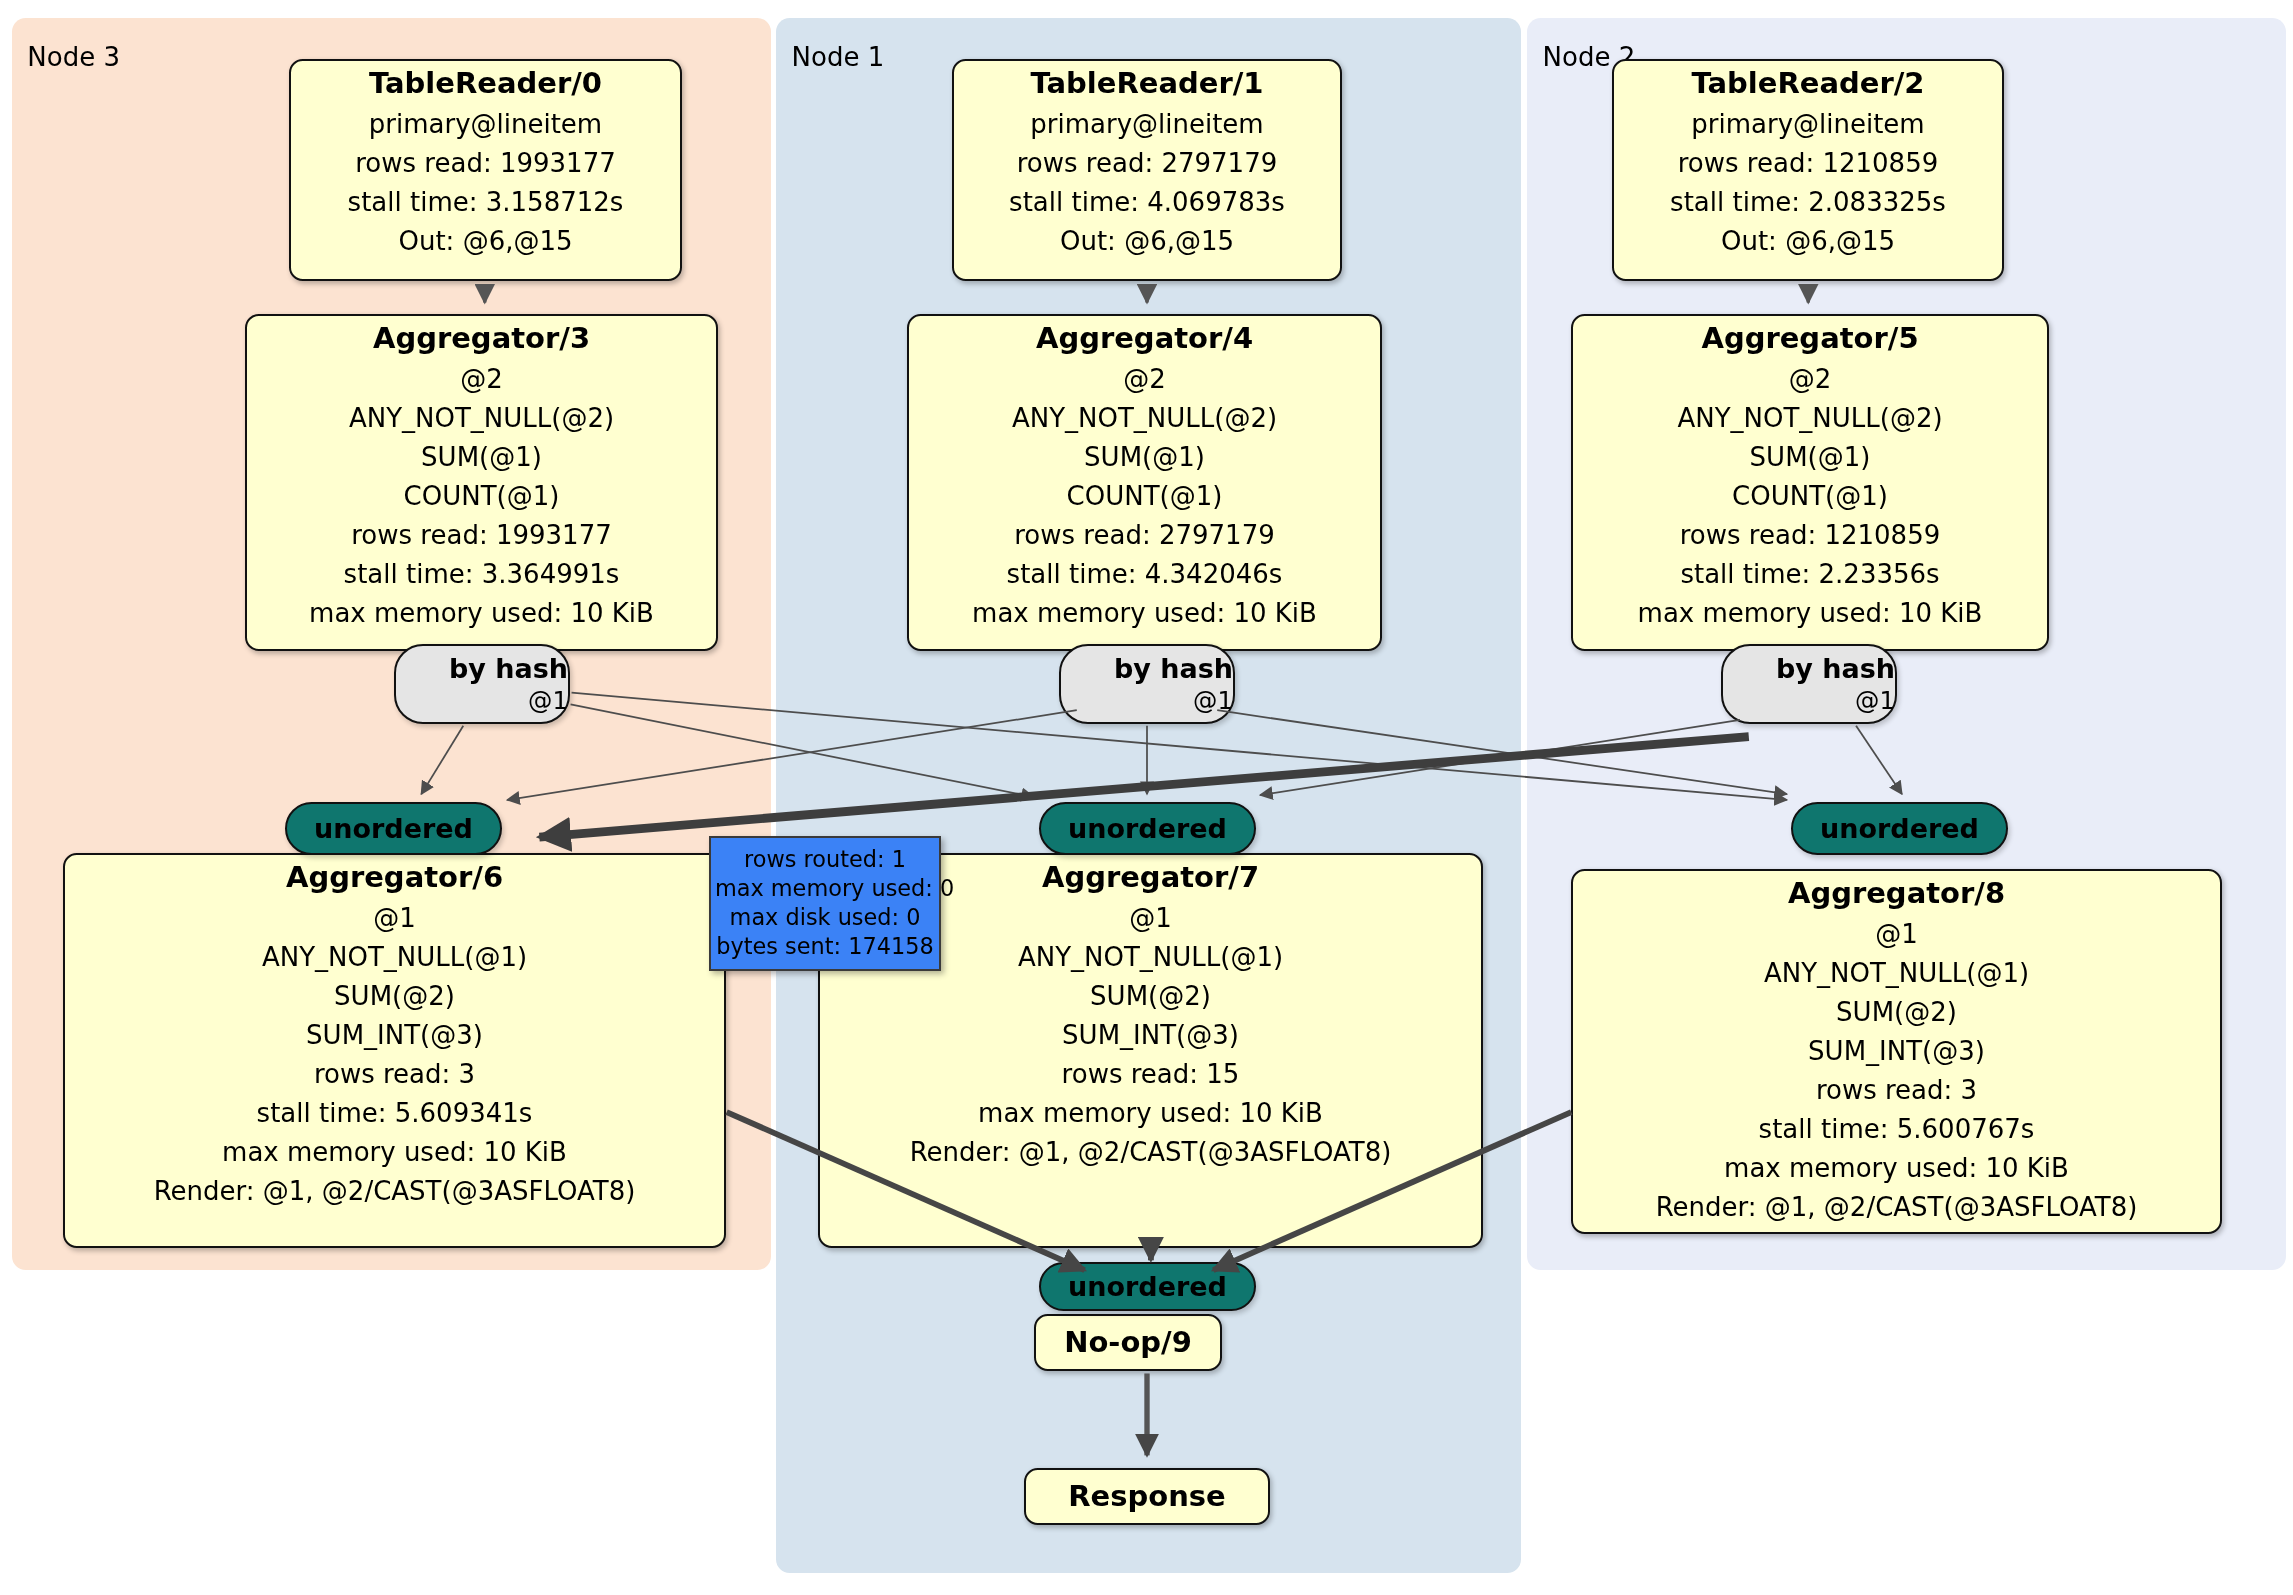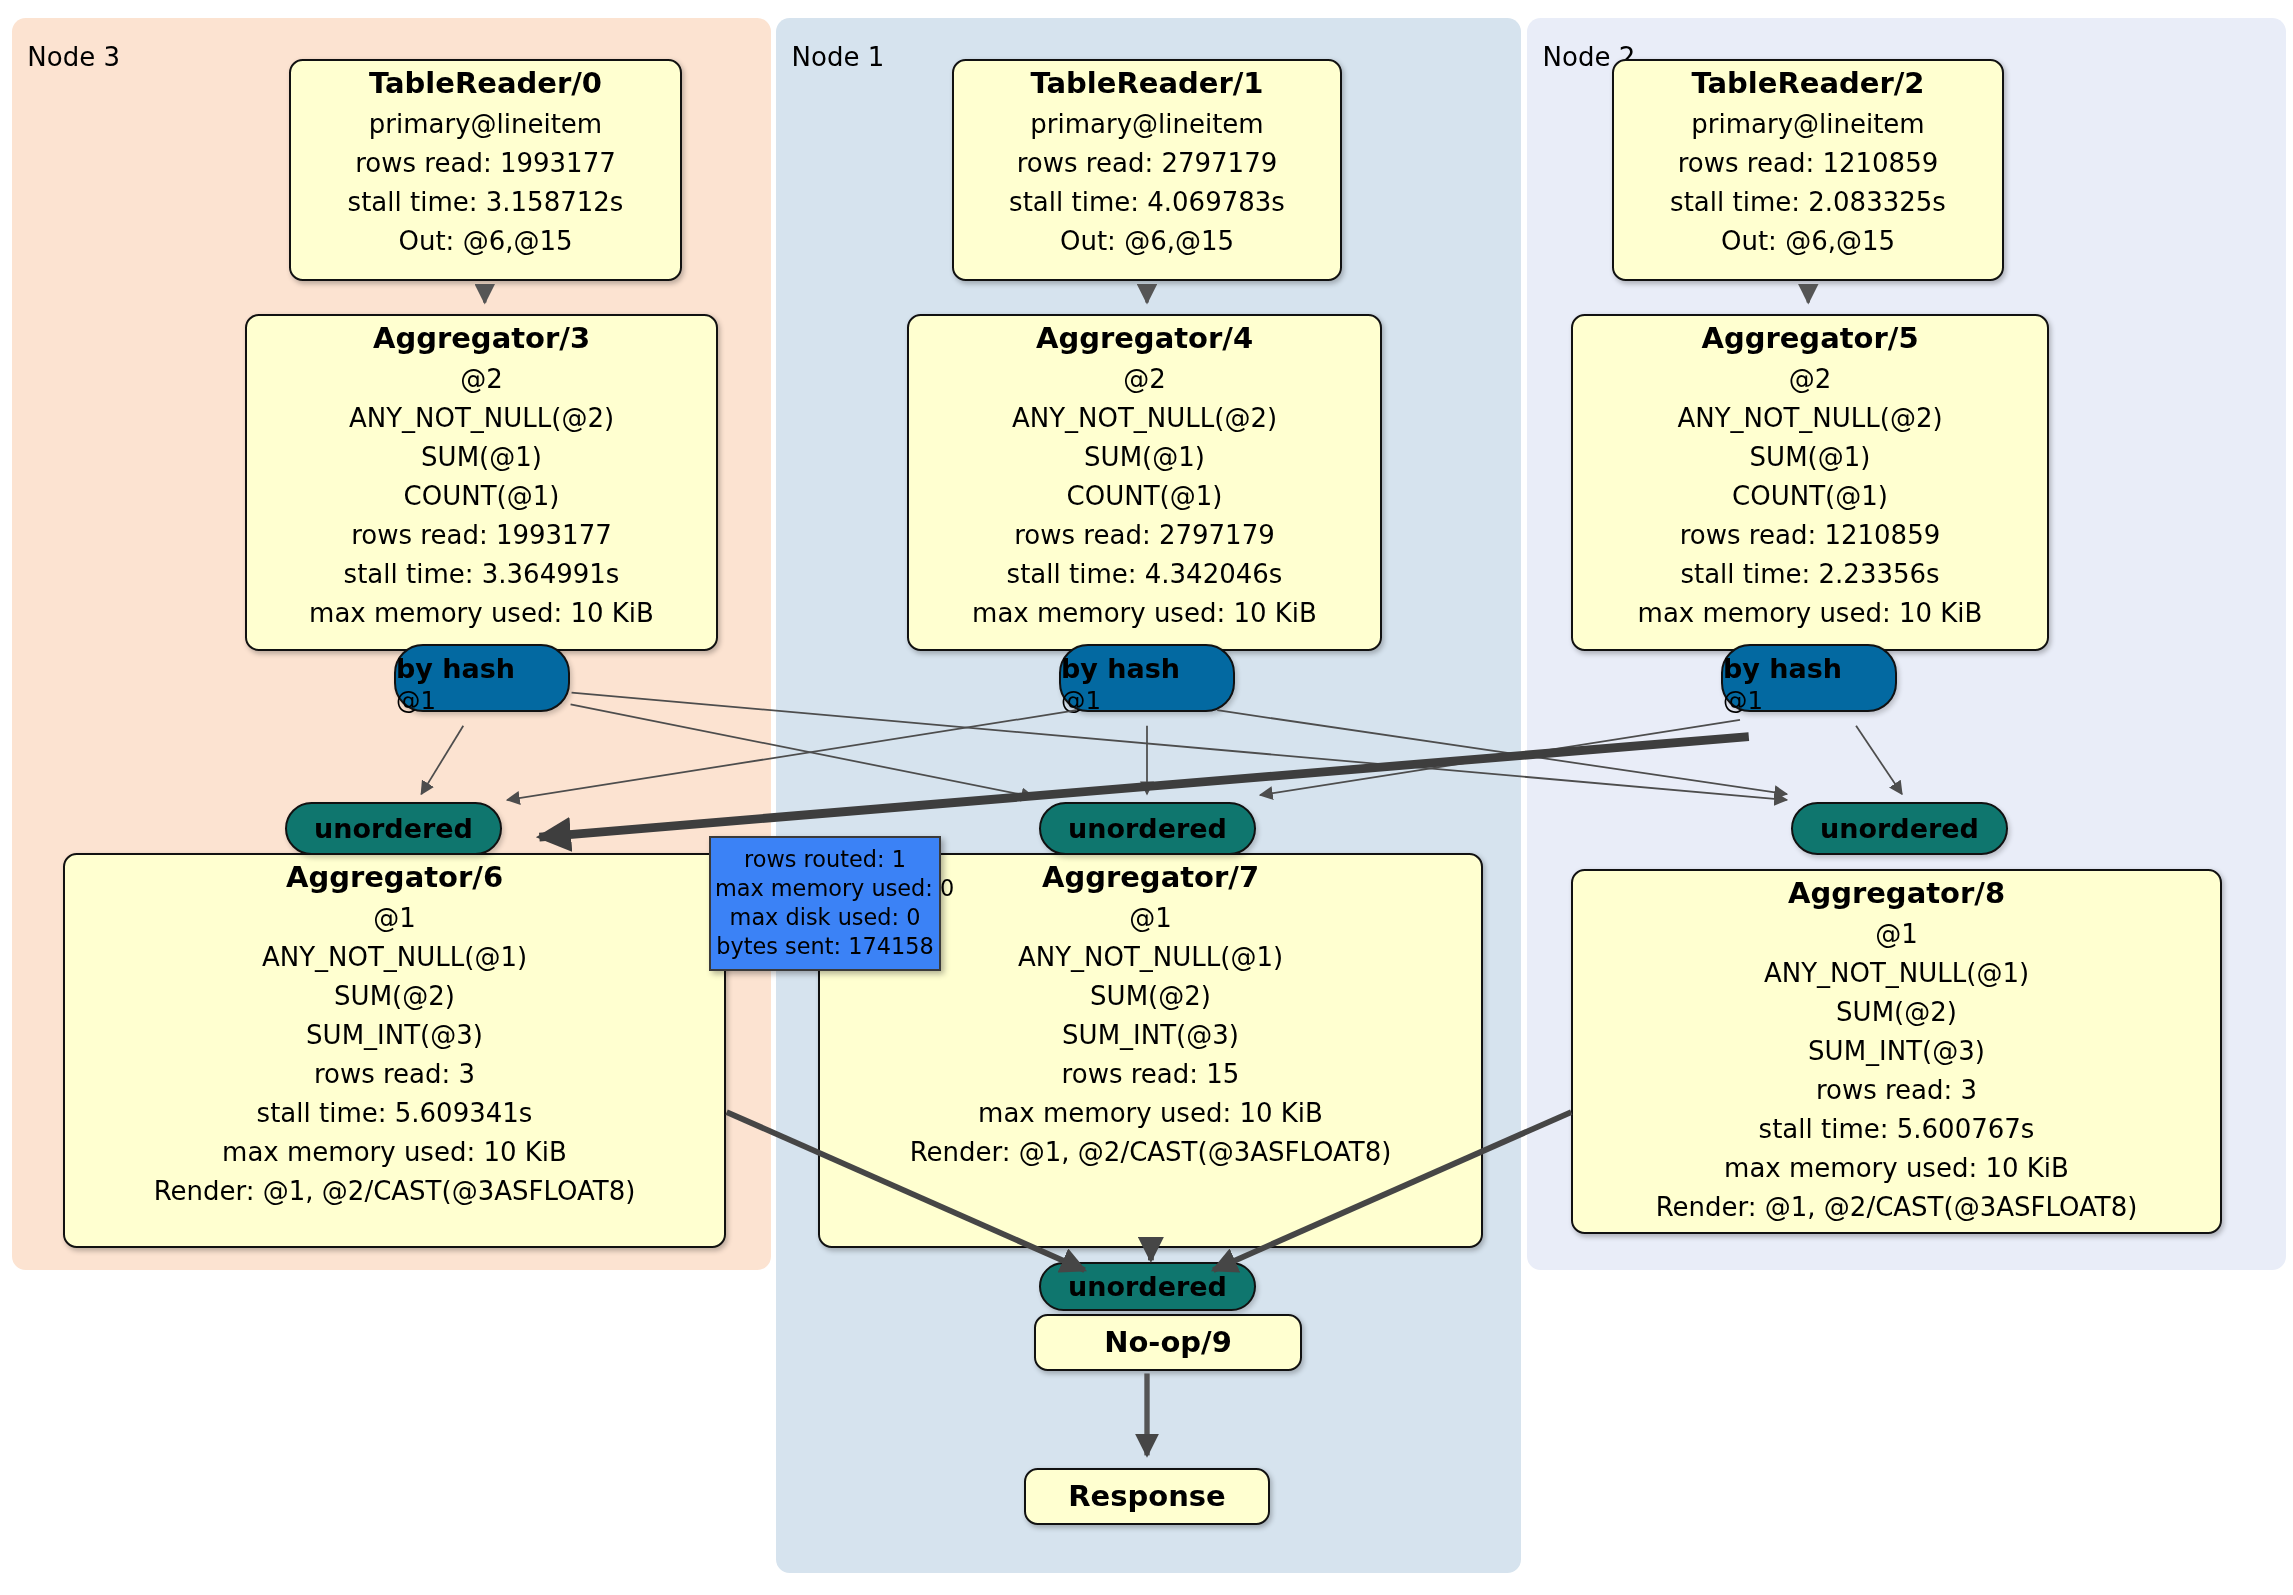--- a/index.html
+++ b/index.html
@@ -12,22 +12,22 @@
   .panel-node2{left:1527px;top:17.6px;width:759px;height:1252px;background:#E9EDF8;}
   .node-label{position:absolute;left:15.6px;top:7.8px;font-size:26px;line-height:33px;margin-top:16px;}
 
   .pbox{position:absolute;background:#FFFFD0;border:2.9px solid #111;border-radius:13.7px;
         box-shadow:2px 2.9px 4.9px rgba(0,0,0,.25);text-align:center;padding-top:1px;
         box-sizing:border-box;z-index:2;}
   .ptitle{font-weight:bold;font-size:29px;line-height:43px;white-space:nowrap;}
   .pline{font-size:26px;line-height:39px;white-space:nowrap;}
   .pbox--label{display:flex;align-items:center;justify-content:center;padding:0;}
 
-  .byhash{position:absolute;width:176px;height:68px;background:#0369a1;border:2.9px solid #111;
-          border-radius:29px;text-align:left;z-index:3;box-shadow:2px 2.9px 4.9px rgba(0,0,0,.2);
+  .byhash{position:absolute;width:176px;height:80px;background:#e5e5e5;border:2.9px solid #111;
+          border-radius:29px;text-align:right;z-index:3;box-shadow:2px 2.9px 4.9px rgba(0,0,0,.2);
           box-sizing:border-box;}
   .bh-label{font-size:27px;font-weight:bold;line-height:35px;margin-top:4.9px;}
   .bh-sub{font-size:24.4px;line-height:29px;}
 
   .sync{position:absolute;width:217px;height:53px;background:#0f766e;border:2.9px solid #111;
         border-radius:27px;display:flex;align-items:center;justify-content:center;
         font-weight:bold;font-size:27px;z-index:3;box-sizing:border-box;
         box-shadow:2px 2.9px 4.9px rgba(0,0,0,.2);text-align:right;}
 
   .tooltip{position:absolute;left:709px;top:836px;width:232px;height:135px;background:#3b82f6;
@@ -184,21 +184,21 @@
         <div class="tline">rows routed: 1</div>
         <div class="tline">max memory used: 0</div>
         <div class="tline">max disk used: 0</div>
         <div class="tline">bytes sent: 174158</div>
       </div>
   </div>
 
   <div class="sync" style="left:1039px;top:1262px;width:217px;height:49px">
     <span>unordered</span>
   </div>
-  <div class="pbox pbox--label" style="left:1034px;top:1314px;width:268px;height:57px">
+  <div class="pbox pbox--label" style="left:1034px;top:1314px;width:188px;height:57px">
     <div class="ptitle">No-op/9</div>
   </div>
   <div class="pbox pbox--label" style="left:1024px;top:1468px;width:246px;height:57px">
     <div class="ptitle">Response</div>
   </div>
 
   <svg class="edges" viewBox="0 0 2352 1636">
     <defs>
       <marker id="arrow-thin" viewBox="0 0 10 10" refX="9" refY="5" markerWidth="8" markerHeight="8" orient="auto">
         <path d="M0,0 L10,5 L0,10 z" fill="#4D4D4D"></path>

